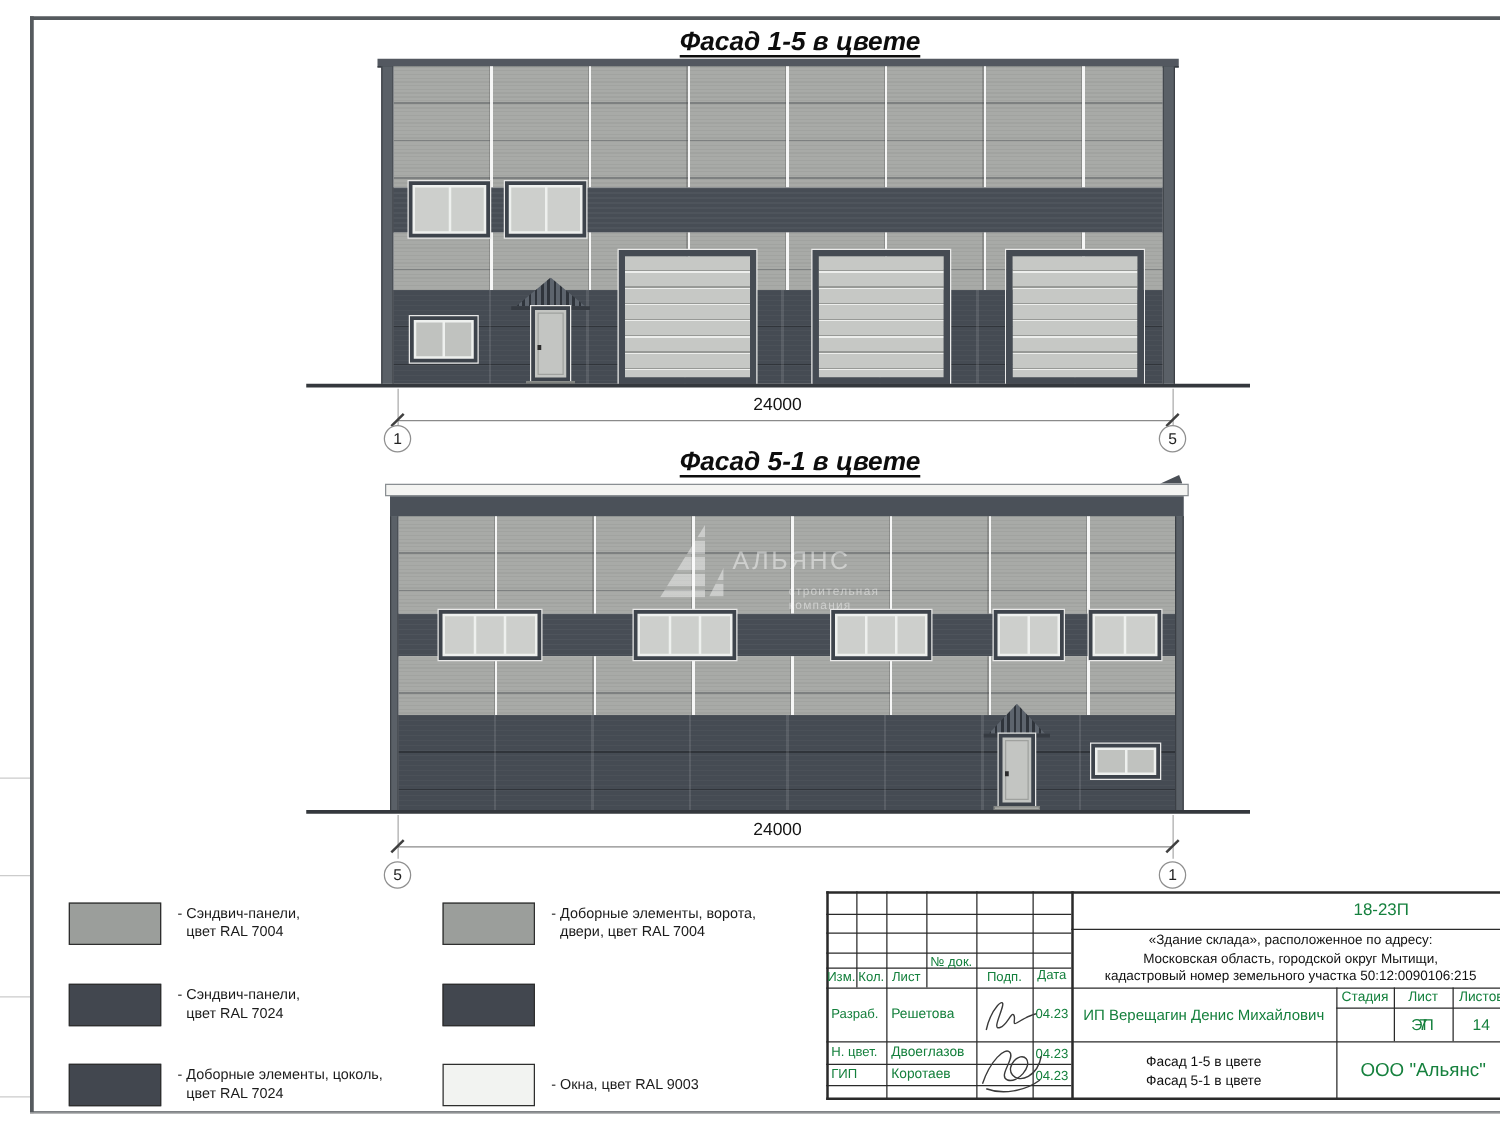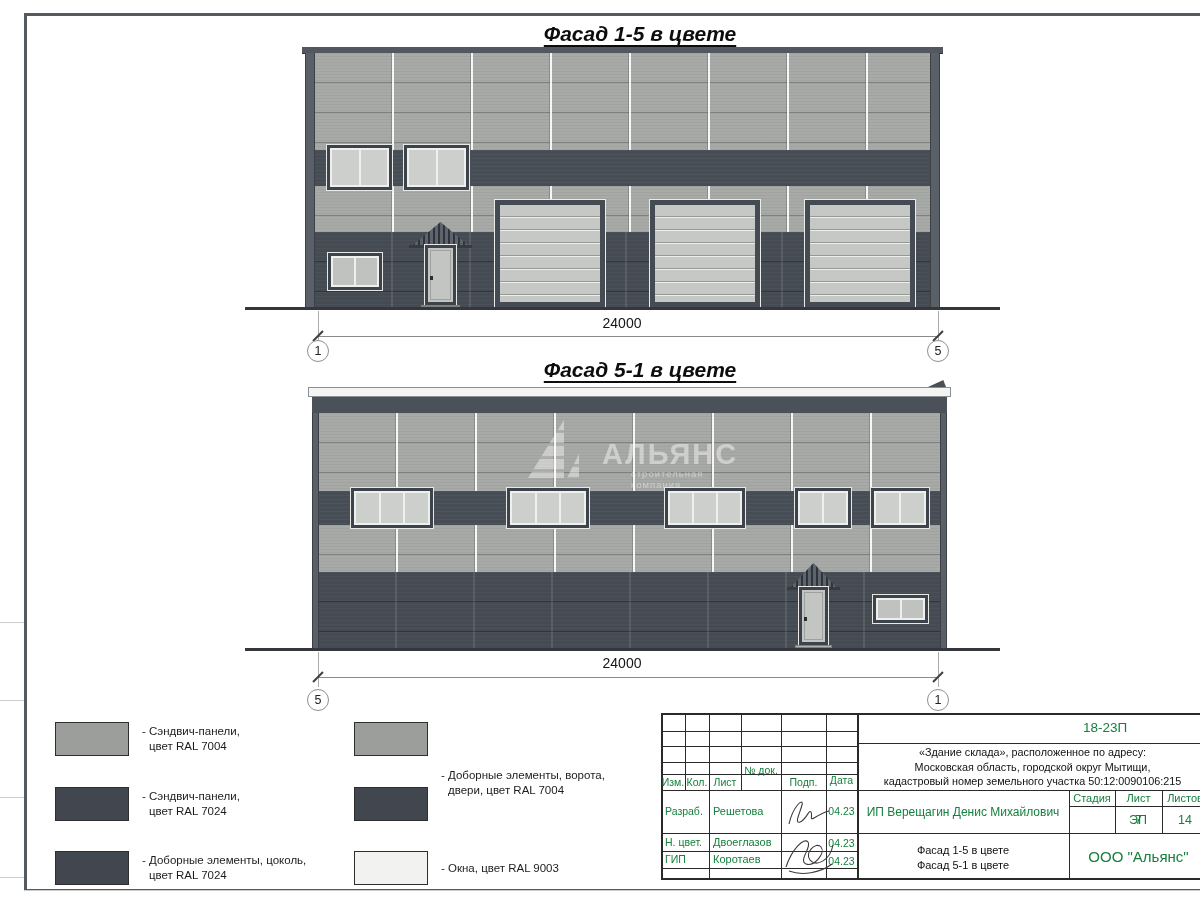--- a/index.html
+++ b/index.html
@@ -54,21 +54,21 @@
   .dimline{position:absolute;height:1px;background:#8a8a8a;}
   .extline{position:absolute;width:1px;background:#ababab;}
   .tick{position:absolute;width:14px;height:2px;background:#3f3f3f;transform:rotate(-45deg);}
   .dimtext{position:absolute;width:120px;text-align:center;font-size:14px;color:#141414;}
   .axis{position:absolute;width:22px;height:22px;border:1px solid #8f8f8f;border-radius:50%;background:#fff;
         display:flex;align-items:center;justify-content:center;font-size:12.5px;color:#222;box-sizing:border-box;}
 
   
   .wm-tri{position:absolute;clip-path:polygon(100% 0,100% 100%,0 100%);
         background:repeating-linear-gradient(180deg, rgba(255,255,255,.42) 0 10px, rgba(255,255,255,.08) 10px 13px);}
-  .wm-name{position:absolute;font-size:29px;font-weight:bold;letter-spacing:2px;color:rgba(255,255,255,.45);margin-left:16px;}
+  .wm-name{position:absolute;font-size:20px;font-weight:normal;letter-spacing:2px;color:rgba(255,255,255,.45);}
   .wm-sub{position:absolute;font-size:9.5px;letter-spacing:1px;color:rgba(255,255,255,.45);}
 
   
   .swatch{position:absolute;width:74px;height:34px;border:1.5px solid #2e2e2e;box-sizing:border-box;}
   .leg-label{position:absolute;font-size:11.5px;line-height:15px;color:#1c1c1c;white-space:nowrap;}
   .leg-label .l2{padding-left:7px;display:block;}
 
   
   .tl{position:absolute;background:#2a2a2a;}
   .tb-text{position:absolute;font-size:10.5px;color:#15803d;white-space:nowrap;}
@@ -226,21 +226,21 @@
   <div class="leg-label" style="left:142px;top:789px;">
     <span>- Сэндвич-панели,</span>
     <span class="l2">цвет RAL 7024</span>
   </div>
   <div class="swatch" style="left:55px;top:851px;background:#42474f;"></div>
   <div class="leg-label" style="left:142px;top:853px;">
     <span>- Доборные элементы, цоколь,</span>
     <span class="l2">цвет RAL 7024</span>
   </div>
   <div class="swatch" style="left:354px;top:722px;background:#9b9e9b;"></div>
-  <div class="leg-label" style="left:441px;top:724px;margin-top:44px;">
+  <div class="leg-label" style="left:441px;top:724px;">
     <span>- Доборные элементы, ворота,</span>
     <span class="l2">двери, цвет RAL 7004</span>
   </div>
   <div class="swatch" style="left:354px;top:787px;background:#42474f;"></div>
   <div class="swatch" style="left:354px;top:851px;background:#f2f3f1;"></div>
   <div class="leg-label" style="left:441px;top:861px;text-align:center;">
     <span>- Окна, цвет RAL 9003</span>
   </div>
 
   <div class="tl" style="left:661px;top:713px;width:547px;height:2px;"></div>

